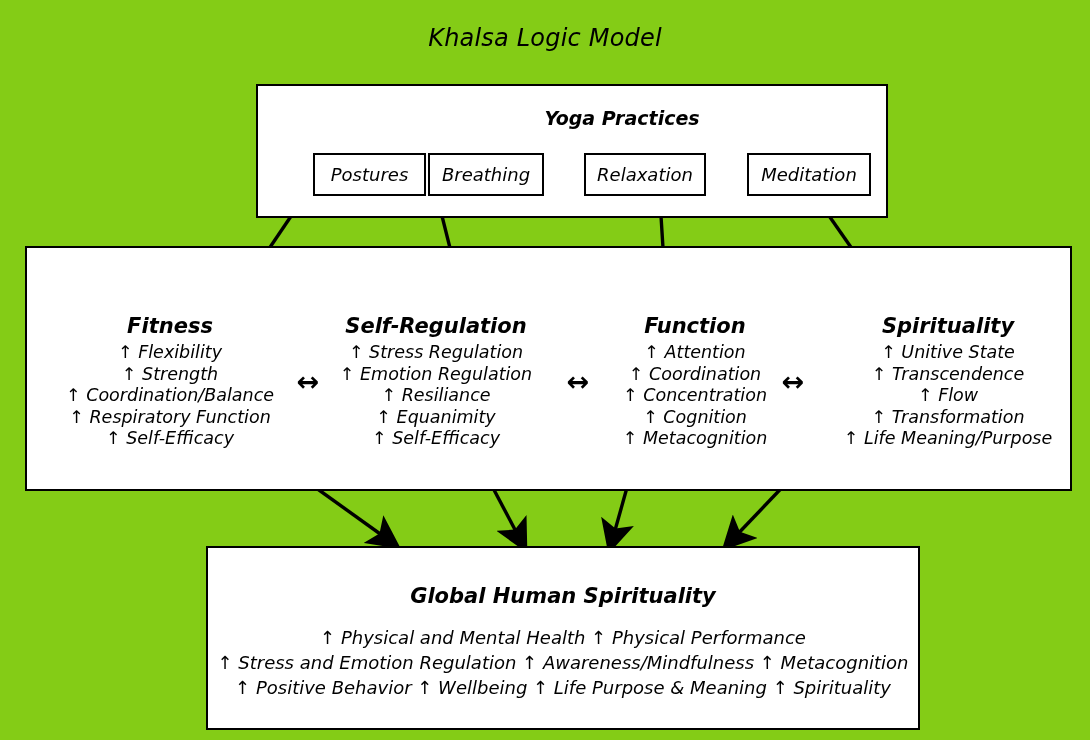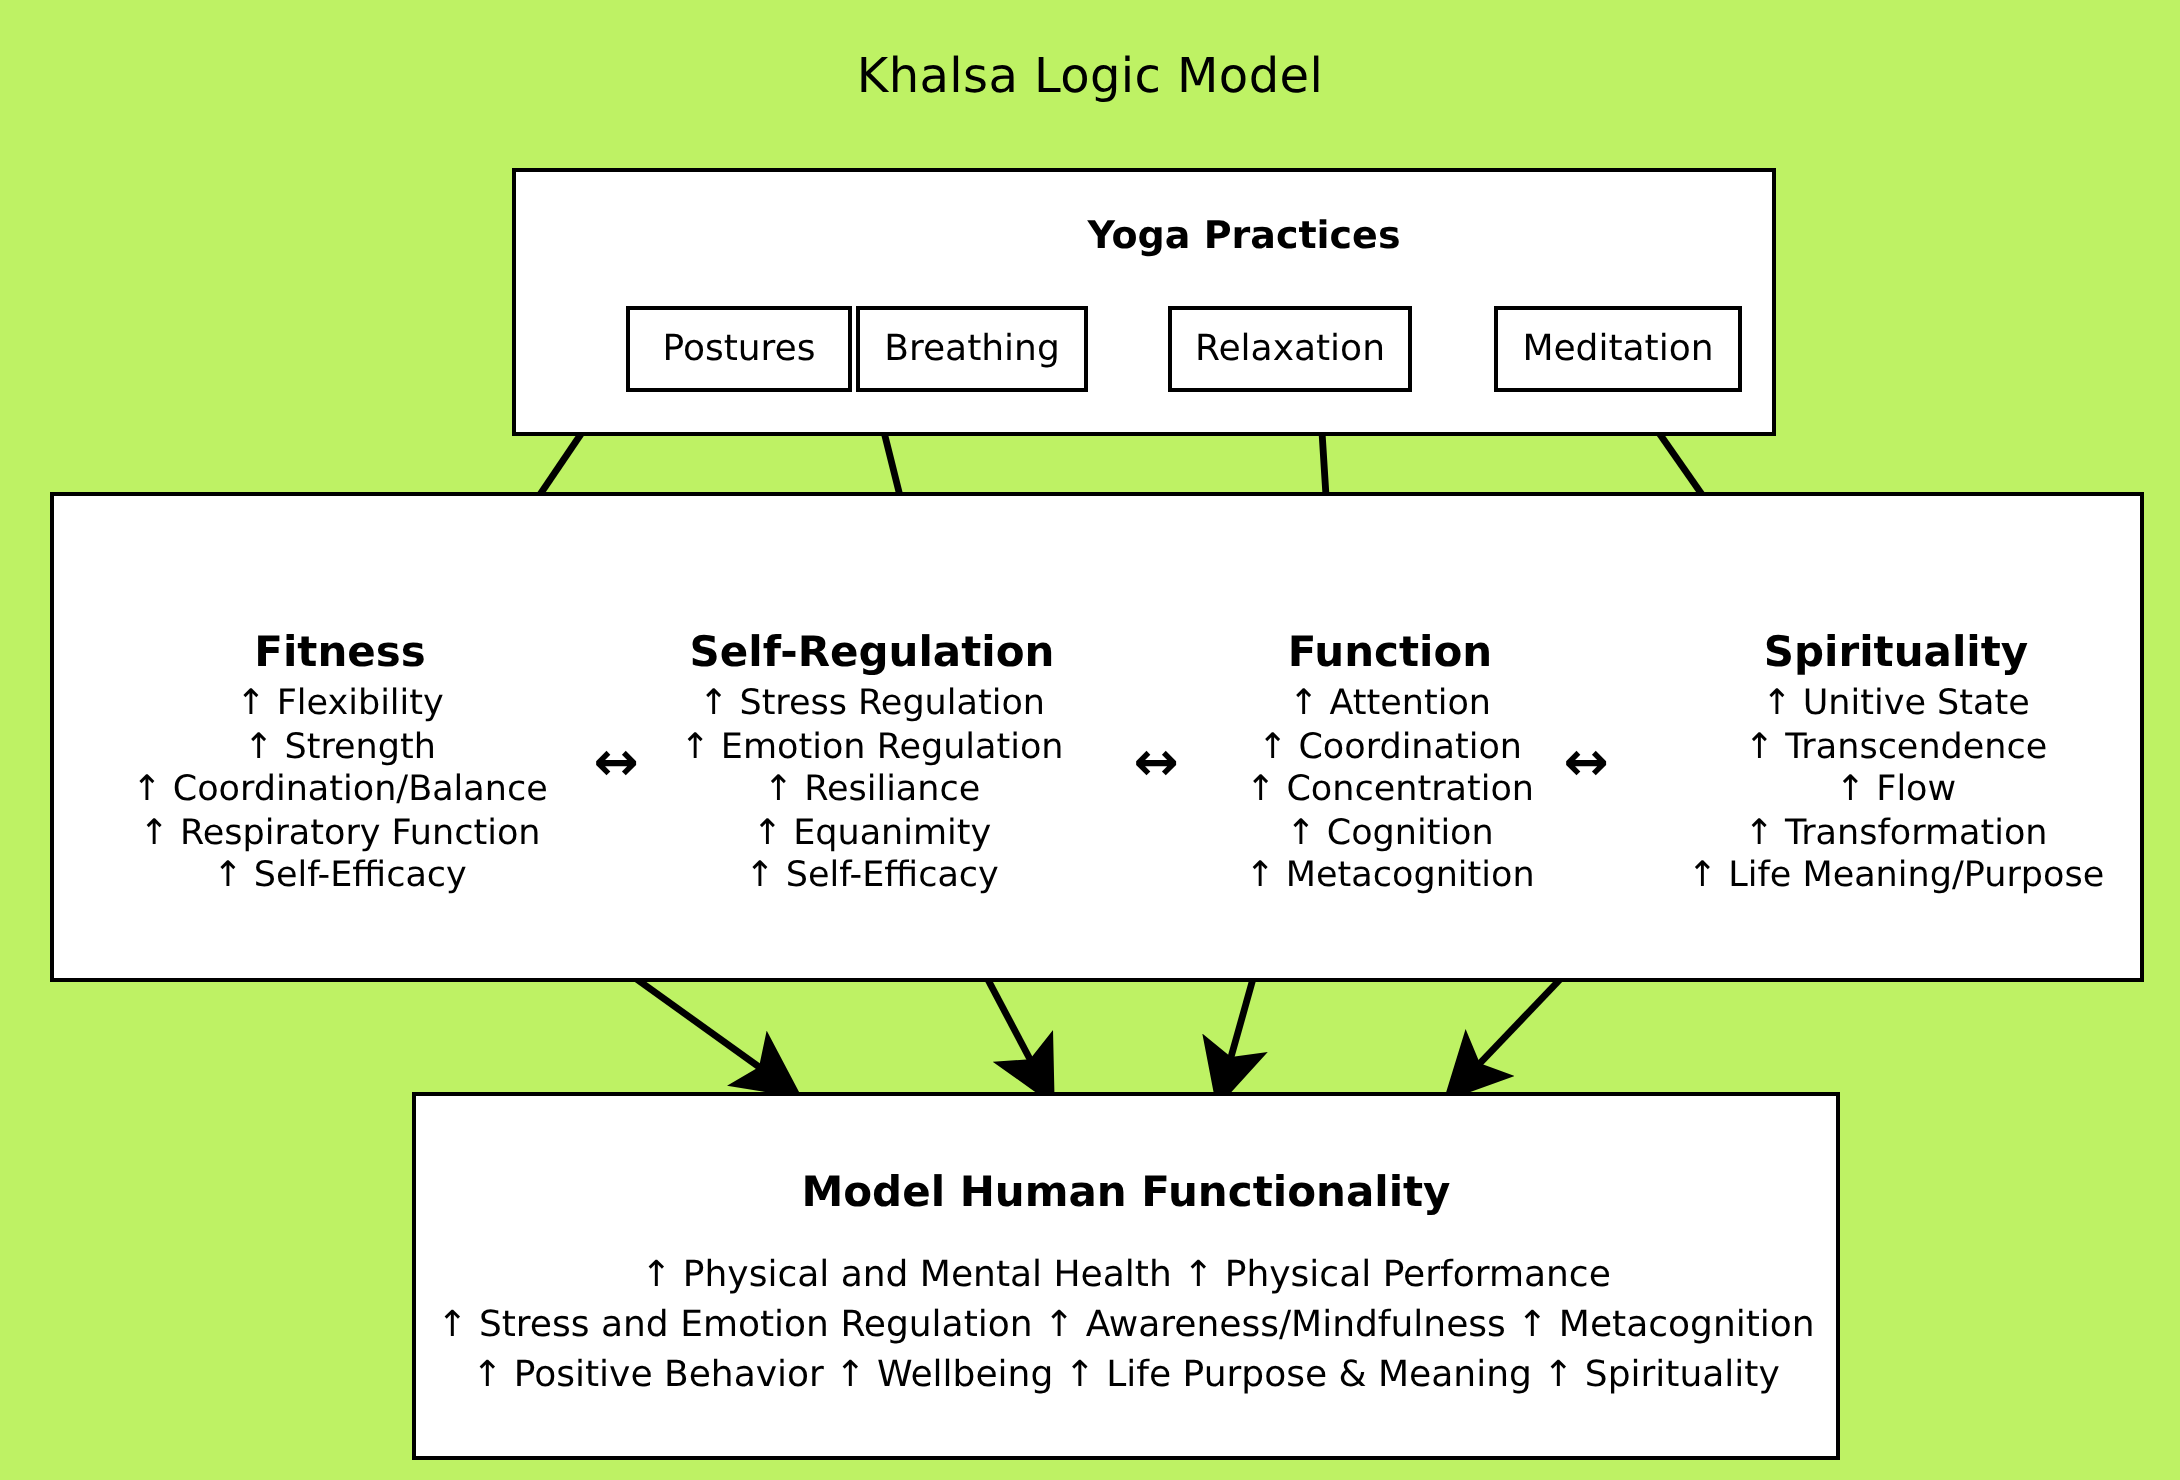--- a/index.html
+++ b/index.html
@@ -9,21 +9,22 @@
   }
   body {
     font-family: "DejaVu Sans", "Liberation Sans", sans-serif;
     color: #000000;
   }
   #stage {
     position: relative;
     width: 1090px;
     height: 740px;
     overflow: hidden;
-    background: #bef264;
+    background: #84cc16;
+    font-style: italic;
   }
   #svg-layer {
     position: absolute;
     left: 0;
     top: 0;
     width: 1090px;
     height: 740px;
     pointer-events: none;
   }
   .title {
@@ -212,20 +213,20 @@
     <div class="dom-item">↑ Flow</div>
     <div class="dom-item">↑ Transformation</div>
     <div class="dom-item">↑ Life Meaning/Purpose</div>
   </div>
 
   <div class="dbl-arrow" id="dbl-0">↔</div>
   <div class="dbl-arrow" id="dbl-1">↔</div>
   <div class="dbl-arrow" id="dbl-2">↔</div>
 
   <div class="box" id="bottom-box"></div>
-  <div id="bottom-heading">Model Human Functionality</div>
+  <div id="bottom-heading">Global Human Spirituality</div>
   <div id="bottom-lines">
     <div class="bline">↑ Physical and Mental Health  ↑ Physical Performance</div>
     <div class="bline">↑ Stress and Emotion Regulation  ↑ Awareness/Mindfulness  ↑ Metacognition</div>
     <div class="bline">↑ Positive Behavior  ↑ Wellbeing  ↑ Life Purpose &amp; Meaning  ↑ Spirituality</div>
   </div>
 
 </div>
 
 </body></html>

